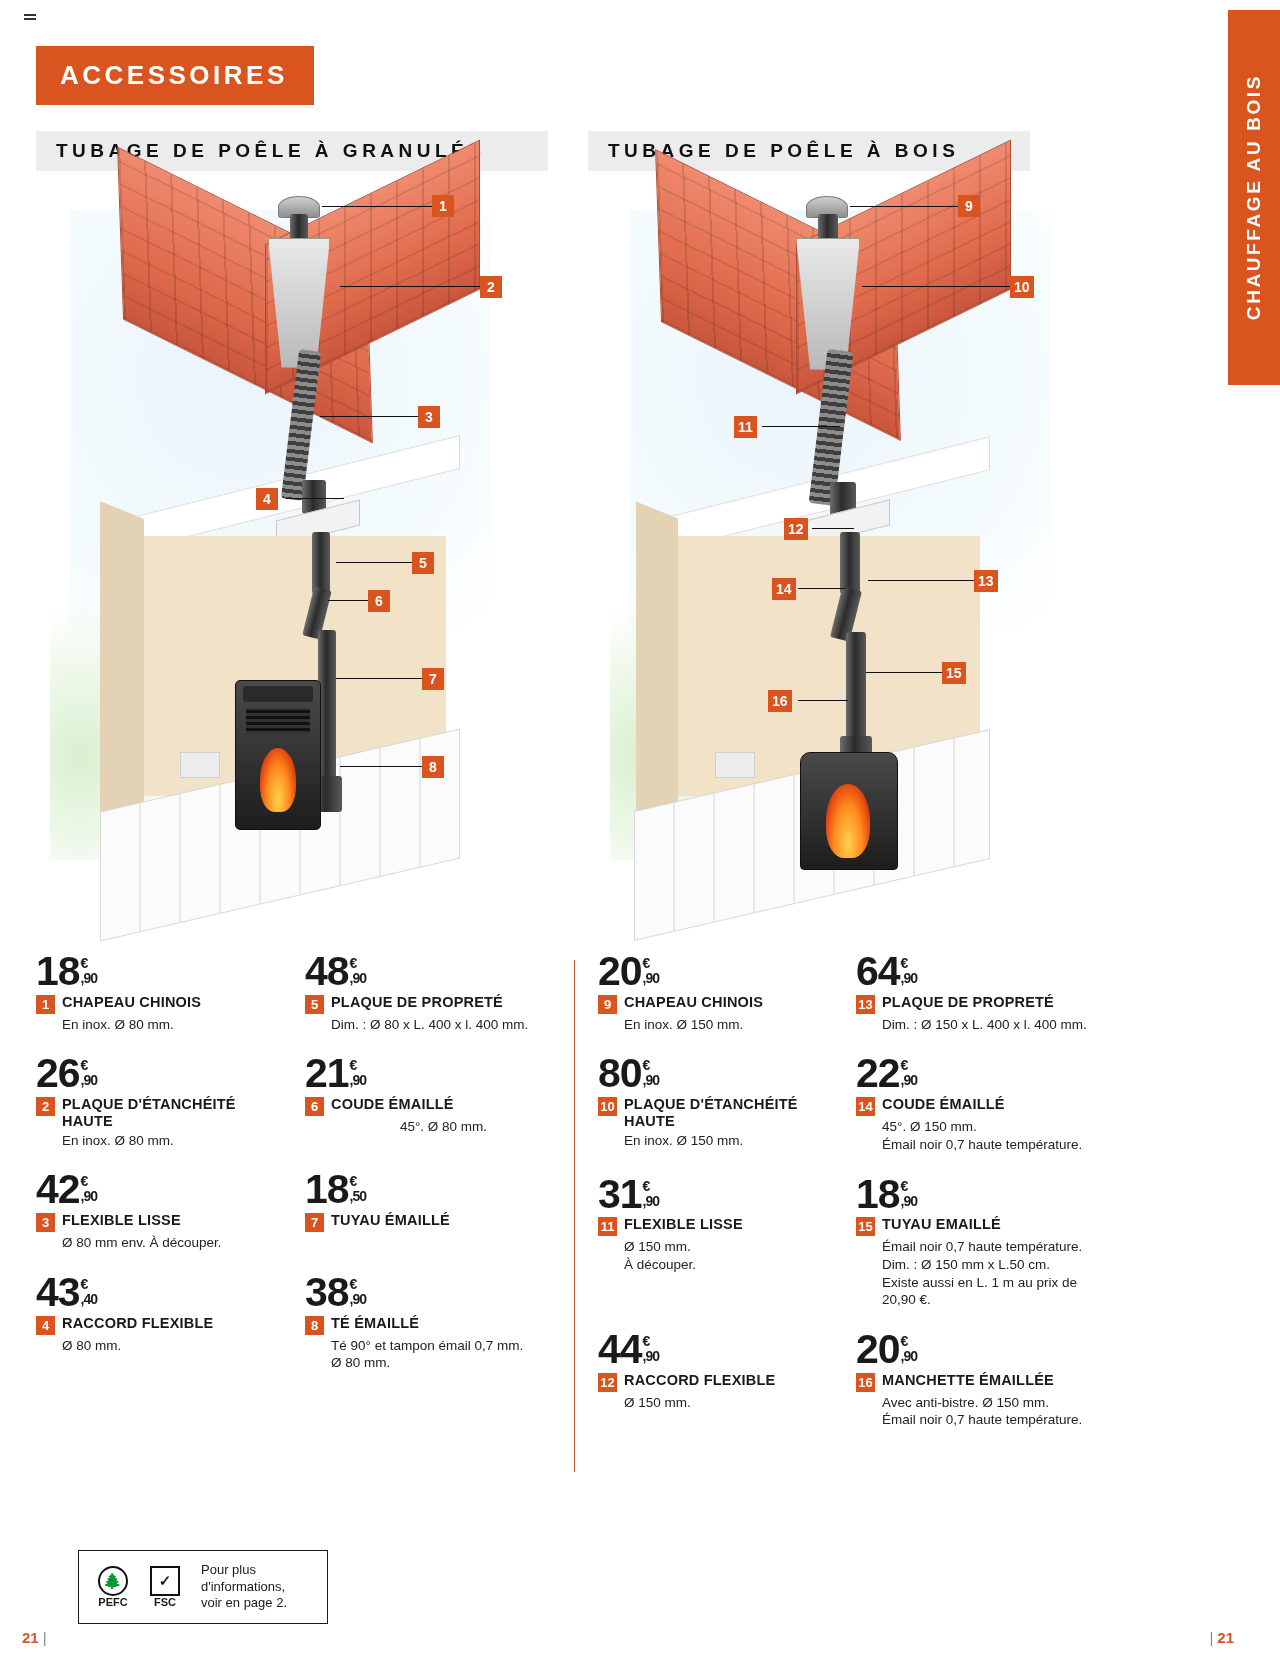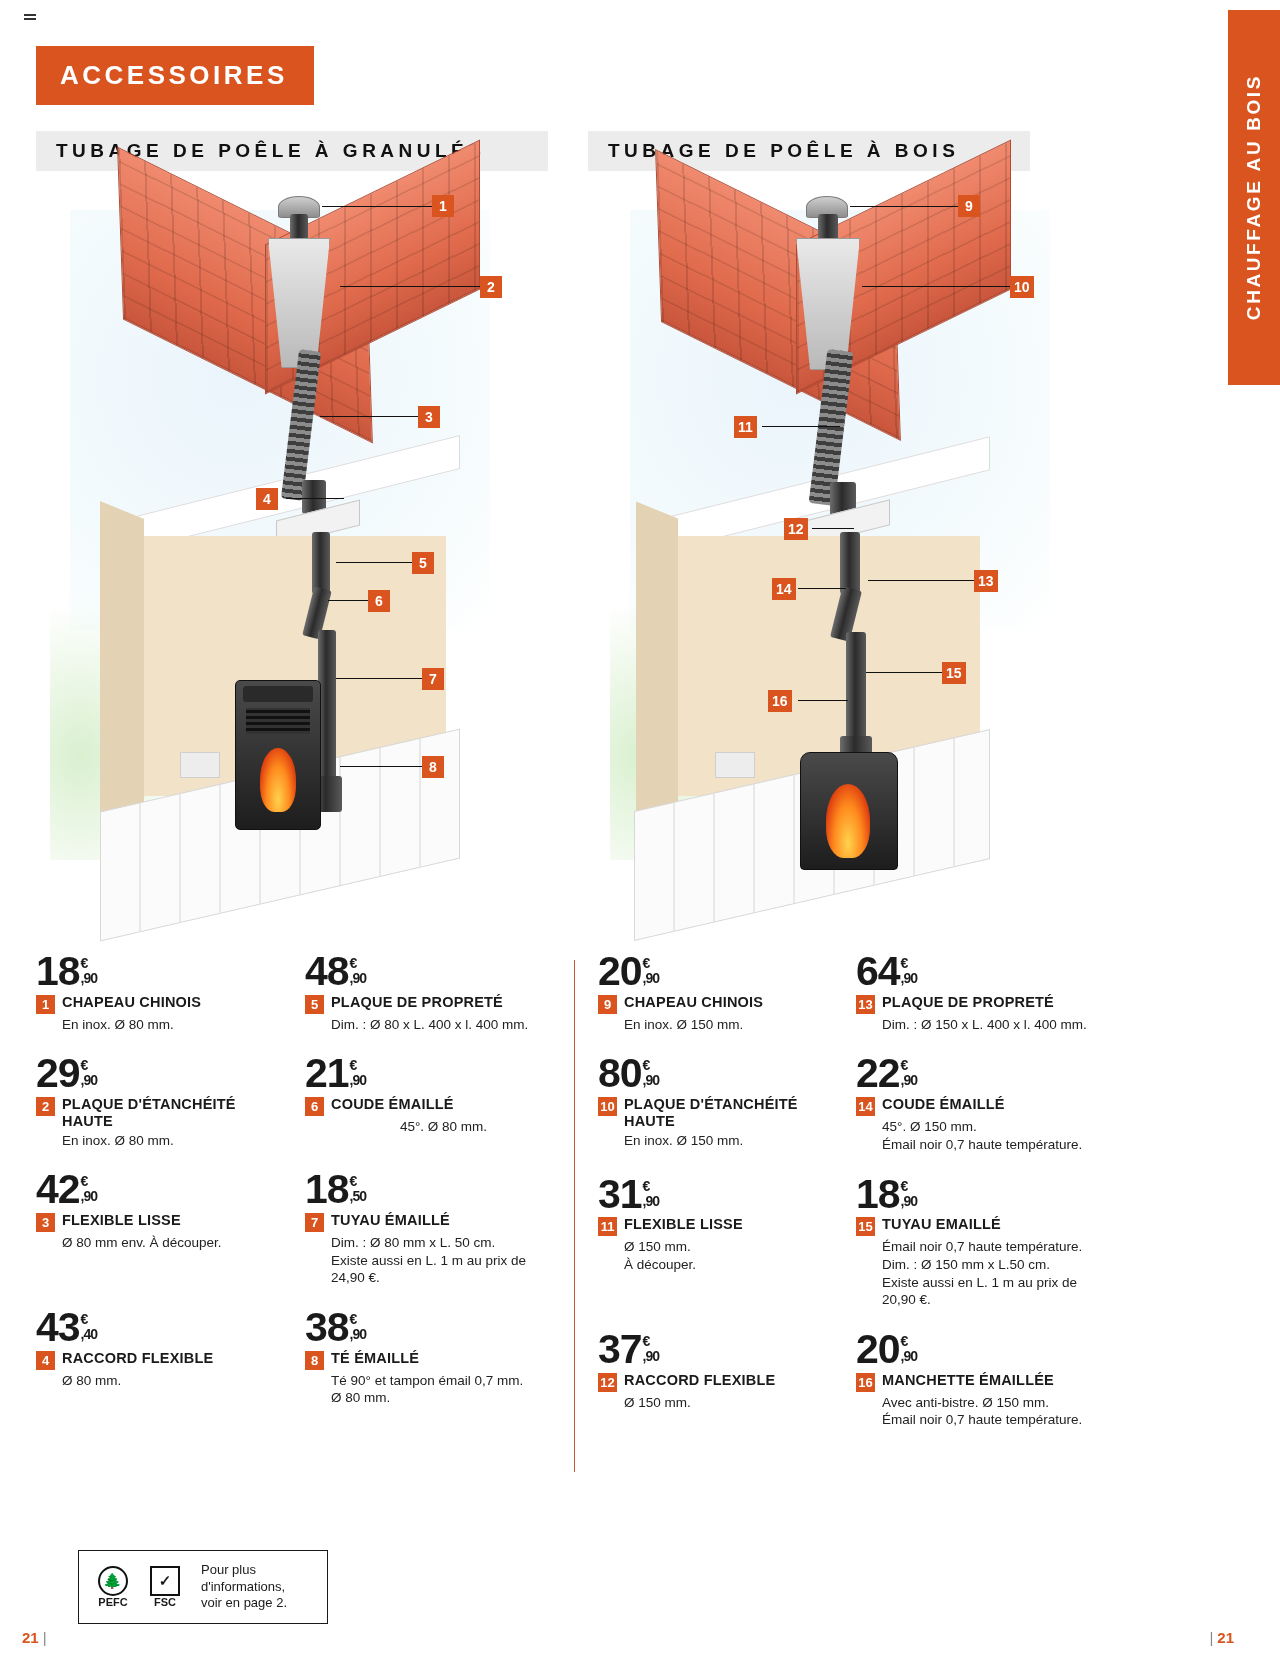--- a/index.html
+++ b/index.html
@@ -407,21 +407,21 @@
           </span>
         </div>
         <div class="namerow">
           <div class="num">5</div>
           <div class="name">PLAQUE DE PROPRETÉ</div>
         </div>
         <div class="desc" style="white-space: pre-line;">Dim. : Ø 80 x L. 400 x l. 400 mm.</div>
       </div>
       <div class="item">
         <div class="price">
-          <span>29</span>
+          <span>26</span>
           <span class="cents">
             <span class="eur">€</span>
             <span class="dec">,90</span>
           </span>
         </div>
         <div class="namerow">
           <div class="num">2</div>
           <div class="name">PLAQUE D'ÉTANCHÉITÉ HAUTE</div>
         </div>
         <div class="desc" style="white-space: pre-line;">En inox. Ø 80 mm.</div>
@@ -459,22 +459,20 @@
           <span>18</span>
           <span class="cents">
             <span class="eur">€</span>
             <span class="dec">,50</span>
           </span>
         </div>
         <div class="namerow">
           <div class="num">7</div>
           <div class="name">TUYAU ÉMAILLÉ</div>
         </div>
-        <div class="desc" style="white-space: pre-line;">Dim. : Ø 80 mm x L. 50 cm.
-Existe aussi en L. 1 m au prix de 24,90 €.</div>
       </div>
       <div class="item">
         <div class="price">
           <span>43</span>
           <span class="cents">
             <span class="eur">€</span>
             <span class="dec">,40</span>
           </span>
         </div>
         <div class="namerow">
@@ -583,21 +581,21 @@
         <div class="namerow">
           <div class="num">15</div>
           <div class="name">TUYAU EMAILLÉ</div>
         </div>
         <div class="desc" style="white-space: pre-line;">Émail noir 0,7 haute température.
 Dim. : Ø 150 mm x L.50 cm.
 Existe aussi en L. 1 m au prix de 20,90 €.</div>
       </div>
       <div class="item">
         <div class="price">
-          <span>37</span>
+          <span>44</span>
           <span class="cents">
             <span class="eur">€</span>
             <span class="dec">,90</span>
           </span>
         </div>
         <div class="namerow">
           <div class="num">12</div>
           <div class="name">RACCORD FLEXIBLE</div>
         </div>
         <div class="desc" style="white-space: pre-line;">Ø 150 mm.</div>

